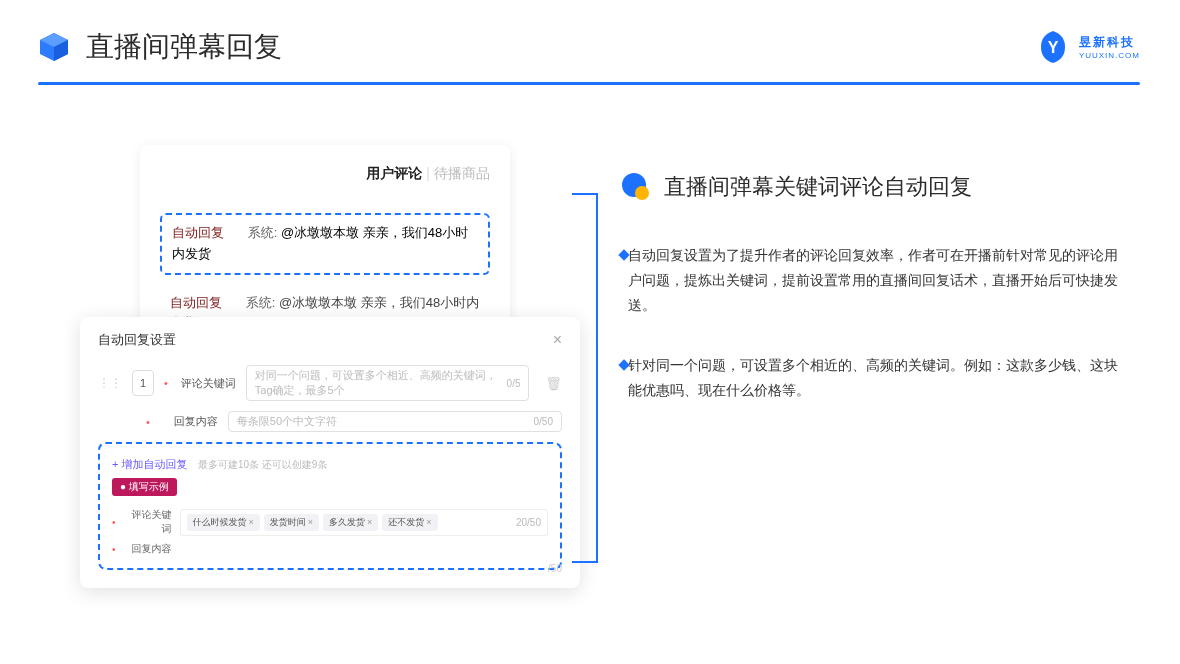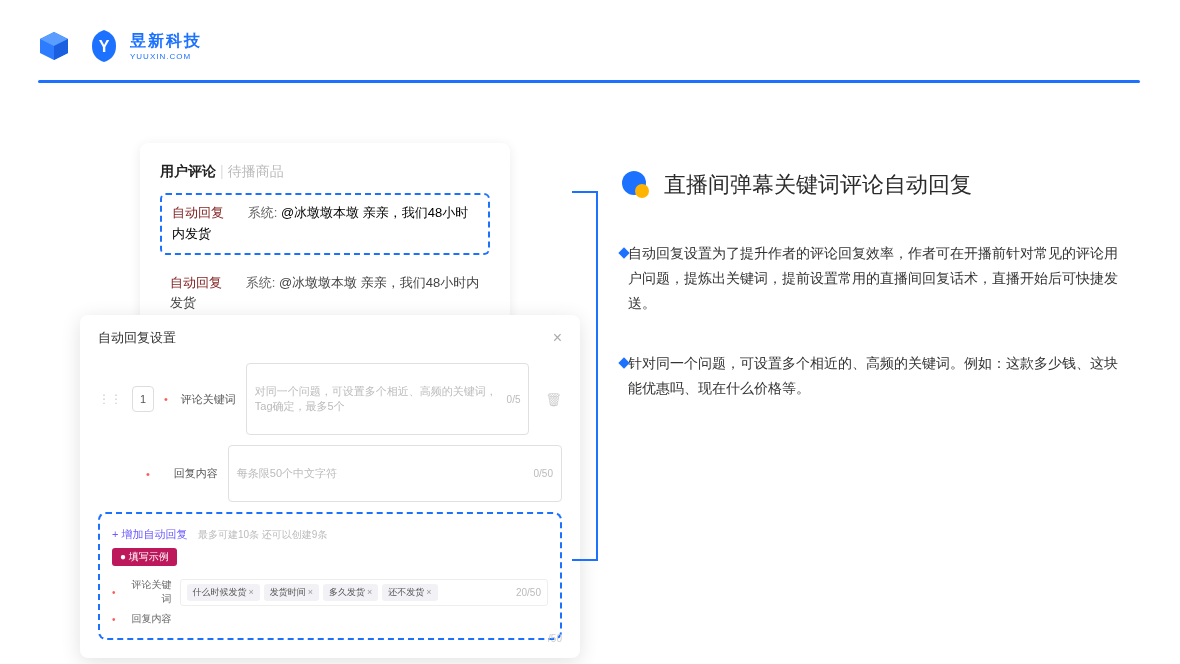--- a/index.html
+++ b/index.html
@@ -4,44 +4,44 @@
 <style>
 * { box-sizing: border-box; margin: 0; padding: 0; }
 body { width: 1180px; height: 664px; background: #fff; font-family: "Microsoft YaHei", sans-serif; position: relative; overflow: hidden; }
 .header { display: flex; align-items: center; padding: 28px 40px 16px 38px; }
 .cube-icon { width: 32px; height: 32px; margin-right: 16px; position: relative; }
 .cube-icon svg { width: 100%; height: 100%; }
 .page-title { font-size: 28px; font-weight: 500; color: #2b2b2b; flex: 1; }
 .brand { display: flex; align-items: center; gap: 8px; }
 .brand-logo { width: 36px; height: 36px; }
 .brand-text { display: flex; flex-direction: column; }
-.brand-name { font-size: 16px; font-weight: 600; color: #1c72ff; letter-spacing: 2px; }
+.brand-name { font-size: 12px; font-weight: 600; color: #1c72ff; letter-spacing: 2px; }
 .brand-sub { font-size: 8px; color: #1c72ff; letter-spacing: 1px; }
 .title-underline { height: 3px; background: #1c72ff; margin: 0 40px 0 38px; border-radius: 2px; }
 .content { display: flex; padding: 40px 40px 0 80px; gap: 50px; }
 .left-col { position: relative; width: 490px; }
 .comments-card { position: absolute; left: 60px; top: 20px; width: 370px; background: #fff; border-radius: 8px; box-shadow: 0 2px 12px rgba(0,0,0,.08); padding: 20px 20px 50px 20px; z-index: 1; }
-.tabs { display: flex; gap: 4px; margin-bottom: 12px; font-size: 14px; }
+.tabs { display: flex; gap: 4px; margin-bottom: 30px; font-size: 14px; justify-content: flex-end; }
 .tab-active { color: #222; font-weight: 600; }
 .tab-inactive { color: #bbb; }
 .tab-div { color: #ddd; }
 .highlight-row { border: 2px dashed #1c72ff; border-radius: 6px; padding: 8px 10px; margin-bottom: 12px; font-size: 13px; line-height: 1.6; position: relative; }
 .normal-row { padding: 6px 10px; font-size: 13px; line-height: 1.6; color: #444; margin-bottom: 10px; }
 .badge-auto { color: #7f1d1d; margin-right: 20px; }
 .sys { color: #666; }
 .settings-card { position: absolute; left: 0; top: 192px; width: 500px; background: #fff; border-radius: 8px; box-shadow: 0 4px 20px rgba(0,0,0,.12); padding: 14px 18px 18px 18px; z-index: 2; }
 .settings-head { display: flex; justify-content: space-between; align-items: center; margin-bottom: 16px; }
 .settings-title { font-size: 13px; color: #333; font-weight: 500; }
 .close-x { color: #aaa; font-size: 16px; cursor: pointer; }
 .form-row { display: flex; align-items: center; gap: 10px; margin-bottom: 10px; font-size: 11px; }
 .index-box { width: 22px; height: 26px; border: 1px solid #ddd; border-radius: 4px; display: flex; align-items: center; justify-content: center; font-size: 11px; color: #555; }
 .drag-dots { color: #ccc; font-size: 12px; }
 .req-dot { color: #ff5a5a; }
 .label { color: #555; width: 58px; text-align: right; }
-.input-box { flex: 1; border: 1px solid #e0e0e0; border-radius: 4px; padding: 20px 8px; color: #bbb; font-size: 11px; display: flex; justify-content: space-between; align-items: center; }
+.input-box { flex: 1; border: 1px solid #e0e0e0; border-radius: 4px; padding: 2px 8px; color: #bbb; font-size: 11px; display: flex; justify-content: space-between; align-items: center; }
 .input-box .count { color: #bbb; font-size: 10px; }
 .trash { color: #ccc; font-size: 13px; margin-left: 6px; }
 .example-block { border: 2px dashed #1c72ff; border-radius: 8px; padding: 10px 12px 12px 12px; margin-top: 10px; position: relative; }
 .add-link { color: #6b5bff; font-size: 11px; }
 .add-hint { color: #bbb; font-size: 10px; margin-left: 6px; }
 .example-badge { display: inline-block; background: #be185d; color: #fff; font-size: 10px; padding: 2px 8px; border-radius: 3px; margin: 6px 0; }
 .tag-chip { display: inline-block; background: #f2f2f6; color: #555; font-size: 9px; padding: 2px 6px; border-radius: 3px; margin-right: 4px; }
 .tag-chip .x { color: #999; margin-left: 2px; }
 .mini-row { display: flex; align-items: center; gap: 8px; font-size: 10px; margin-top: 6px; }
 .mini-label { color: #666; width: 48px; text-align: right; }
@@ -61,20 +61,21 @@
 <body>
 
 <div class="header">
   <div class="cube-icon">
     <svg viewBox="0 0 32 32">
         <polygon points="16,2 30,9 30,23 16,30 2,23 2,9" fill="#2d7bff"></polygon>
         <polygon points="16,2 30,9 16,16 2,9" fill="#5b9eff"></polygon>
         <polygon points="16,16 30,9 30,23 16,30" fill="#1a5fe0"></polygon>
       </svg>
   </div>
+  <div class="page-title">直播间弹幕回复</div>
   <div class="brand">
     <div class="brand-logo">
       <svg viewBox="0 0 36 36">
           <path d="M18 2 Q30 6 30 18 Q30 30 18 34 Q6 30 6 18 Q6 6 18 2 Z" fill="#1c72ff"></path>
           <text x="18" y="24" text-anchor="middle" fill="#fff" font-size="16" font-weight="bold">Y</text>
         </svg>
     </div>
     <div class="brand-text">
       <span class="brand-name">昱新科技</span>
       <span class="brand-sub">YUUXIN.COM</span>

